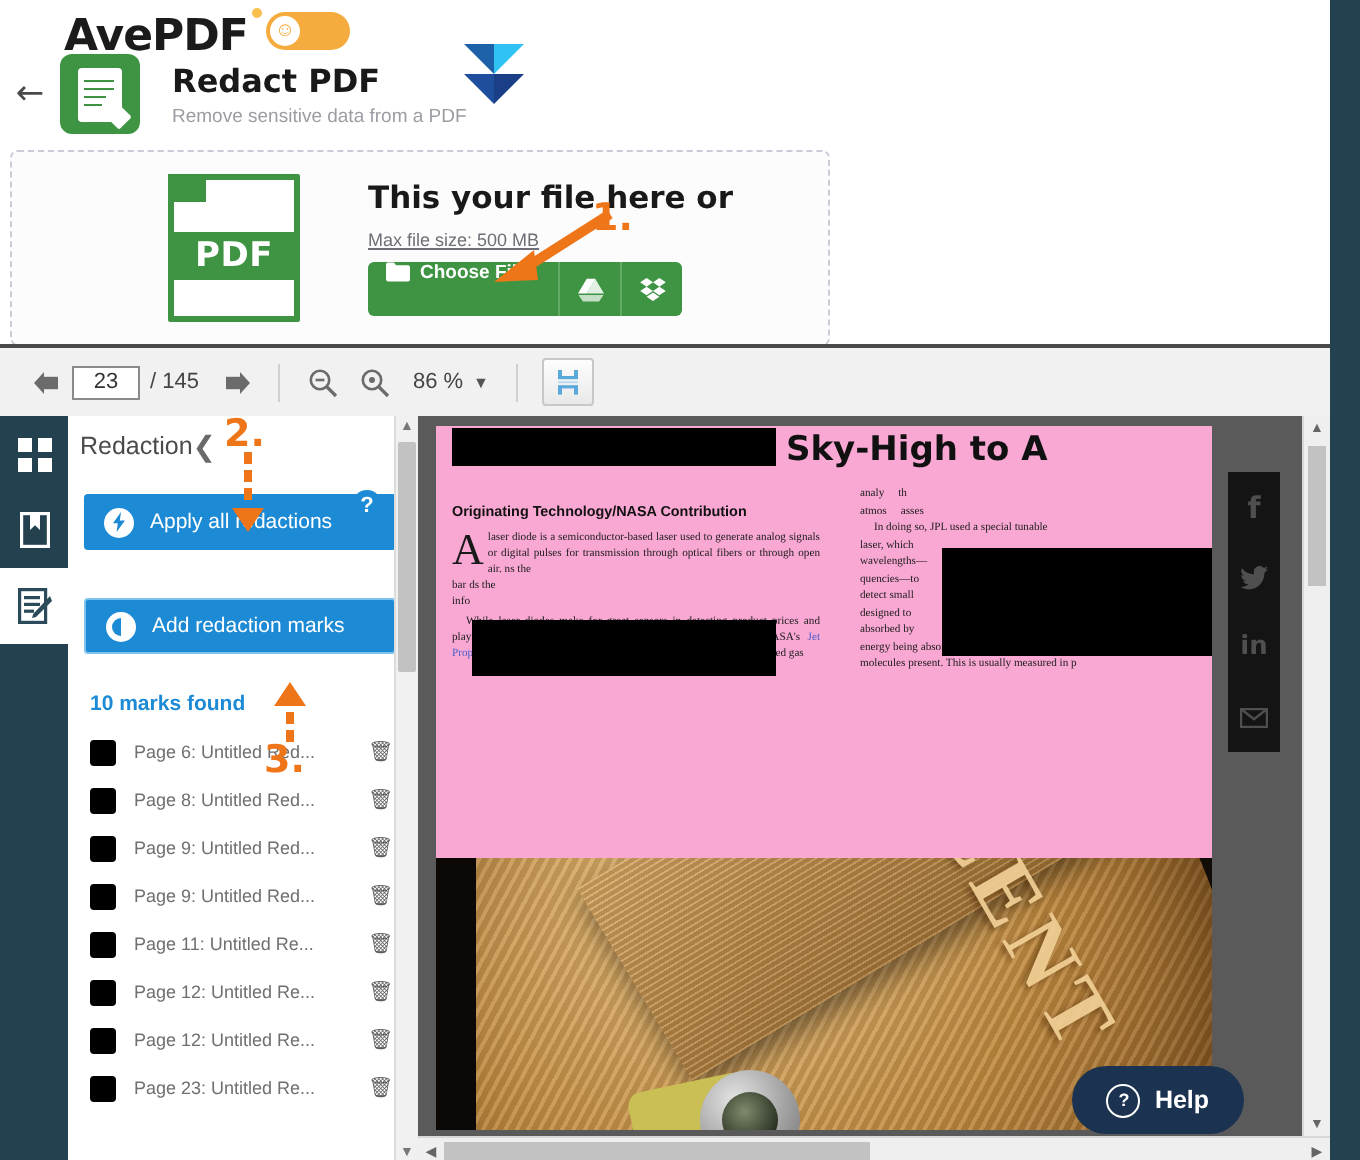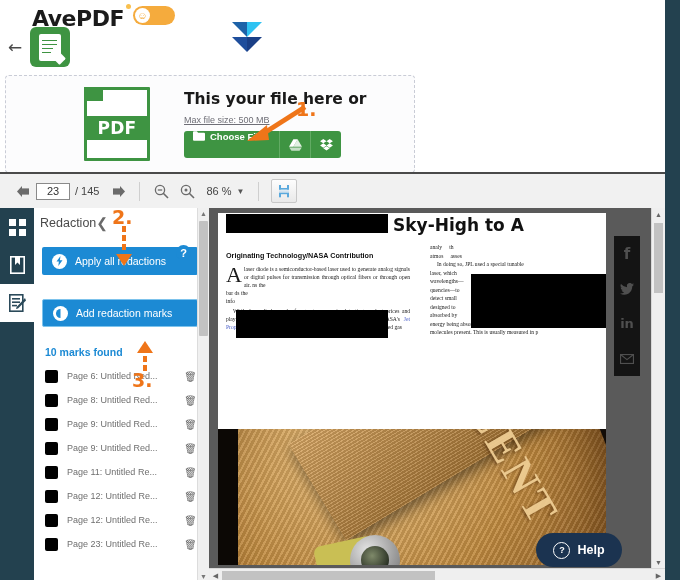--- a/index.html
+++ b/index.html
@@ -162,21 +162,21 @@
   }
   #panel-scroll .thumb{
     position:absolute;top:13px;left:1px;width:9px;height:115px;background:#c2c2c2;border-radius:1px;
   }
   
   #doc-area{
     position:absolute;left:209px;top:34px;width:456px;height:374px;background:#5a5a5a;
     overflow:hidden;
   }
   #doc-page{
-    position:absolute;left:9px;top:5px;width:388px;height:352px;background:#ffffff;
+    position:absolute;left:9px;top:5px;width:388px;height:352px;background:#f9a8d4;
     overflow:hidden;
   }
   #doc-hscroll{
     position:absolute;left:0;bottom:0;width:456px;height:13px;background:#efefef;
     border-top:1px solid #d8d8d8;display:flex;align-items:center;
   }
   #doc-hscroll .arrowl,#doc-hscroll .arrowr{width:13px;text-align:center;font-size:7px;color:#666;}
   #doc-hscroll .track{flex:1;height:11px;position:relative;}
   #doc-hscroll .thumb{position:absolute;left:0px;top:1px;width:213px;height:9px;background:#c2c2c2;}
   #doc-vscroll{
@@ -304,20 +304,24 @@
   <div id="tool-row">
     <div id="back-arrow">←</div>
     <div id="tool-icon">
       <span class="sheet">
         <i style="top:6px;width:15px;"></i>
         <i style="top:10px;width:15px;"></i>
         <i style="top:14px;width:11px;"></i>
         <i style="top:18px;width:9px;"></i>
         <span class="pencil"></span>
       </span>
+    </div>
+    <div id="tool-text">
+      <div id="tool-title">Redact PDF</div>
+      <div id="tool-sub">Remove sensitive data from a PDF</div>
     </div>
   </div>
 </div>
 
 <div id="dropzone">
   <div id="pdf-logo">
     <span class="pdf-body"></span>
     <span class="pdf-fold"></span>
     <span class="pdf-band">
         <span>PDF</span>

